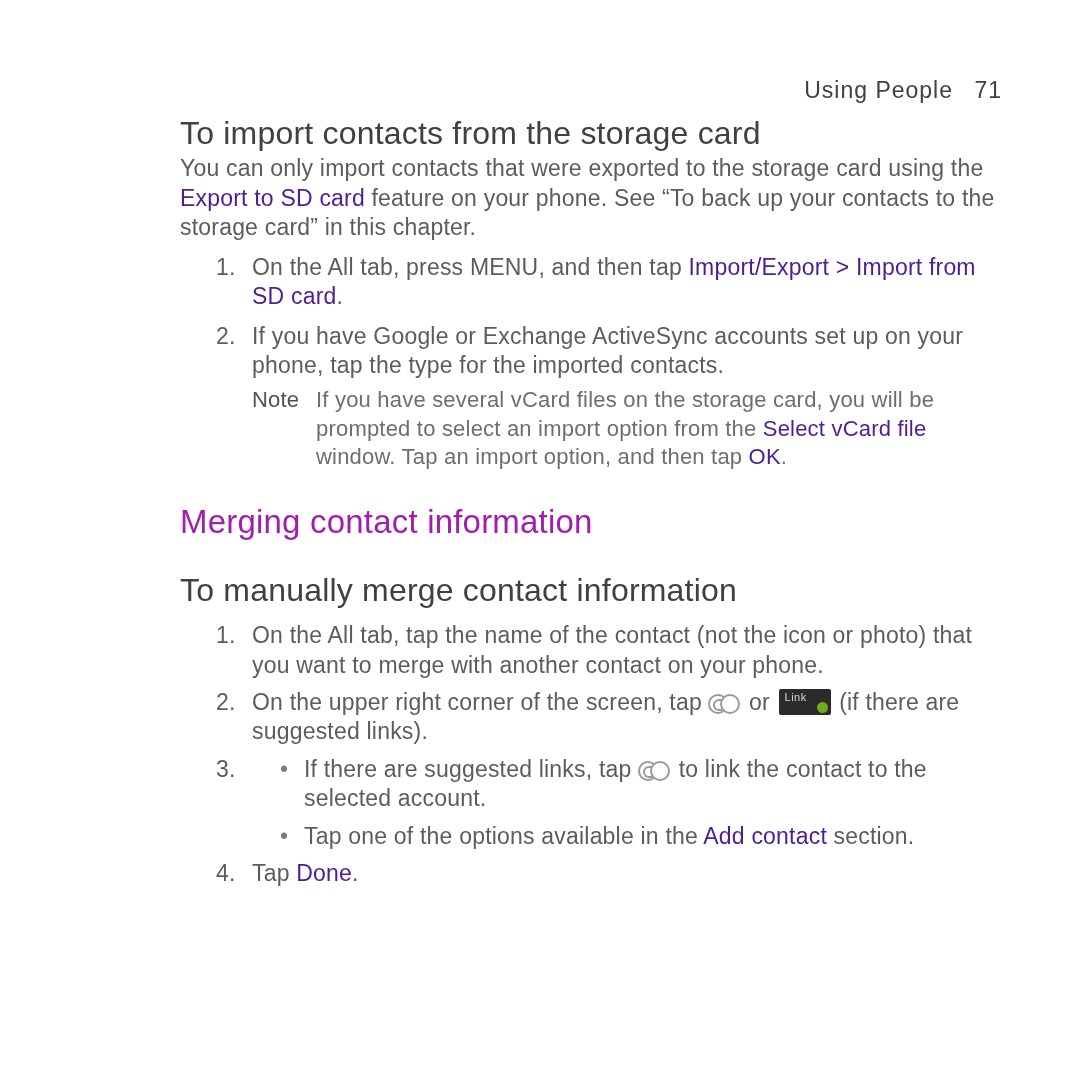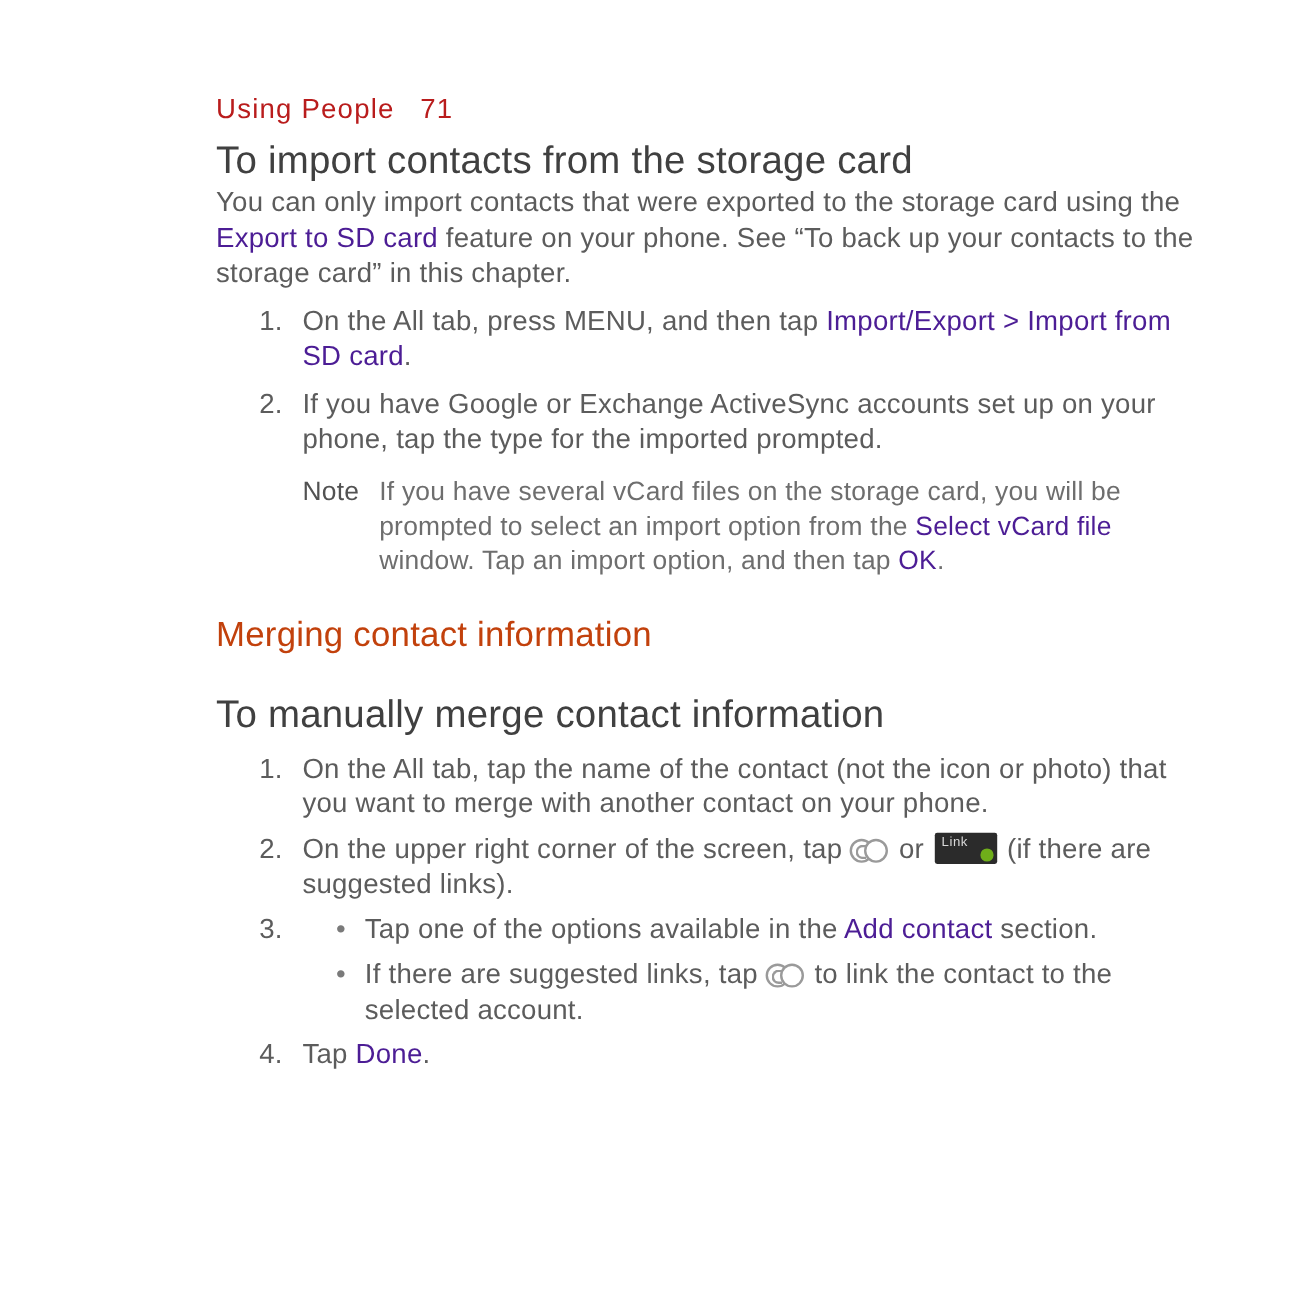--- a/index.html
+++ b/index.html
@@ -1,30 +1,30 @@
 <!DOCTYPE html>
 <html><head>
 <meta charset="utf-8">
 <style>
   html,body{margin:0;padding:0;width:1080px;height:1080px;background:#fff;
     font-family:"Segoe UI",Arial,Helvetica,sans-serif;color:#5c5c5c;
     font-size:23px;line-height:1.28;font-weight:400;letter-spacing:0.2px}
   .page{padding:76px 78px 0 180px}
-  .crumb{text-align:left;font-size:23px;color:#b91c1c;margin-bottom:8px;
+  .crumb{text-align:right;font-size:23px;color:#404040;margin-bottom:8px;
     letter-spacing:1px}
   .crumb .num{display:inline-block;margin-left:14px}
   .h3{color:#404040;font-size:32px;margin:4px 0 0 0;letter-spacing:0.2px}
-  .h2{color:#c2410c;font-size:29px;margin:30px 0 2px 0;letter-spacing:0.2px}
+  .h2{color:#a21caf;font-size:33px;margin:30px 0 2px 0;letter-spacing:0.2px}
   .para{margin:0}
   .bold{color:#4c1d95}
   ol.steps{list-style:none;margin:10px 0 0 0;padding:0 0 0 44px}
   ol.steps>li{position:relative;margin:10px 0 0 0;padding-left:28px}
   ol.steps>li .num{position:absolute;left:-8px;top:0;color:#5c5c5c}
   ol.steps.tight>li{margin-top:8px}
-  .noteblock{display:flex;margin:16px 0 0 0;font-size:22px;color:#6e6e6e}
+  .noteblock{display:flex;margin:6px 0 0 0;font-size:22px;color:#6e6e6e}
   .noteblock .label{flex:0 0 64px;color:#525252}
   .noteblock .ntext{flex:1}
   ul.bul{list-style:none;margin:8px 0 0 0;padding:0 0 0 28px}
   ul.bul>li{position:relative;margin:8px 0 0 0;padding-left:24px}
   ul.bul>li:before{content:"•";position:absolute;left:0;top:0;color:#7a7a7a}
   .ico-link{display:inline-block;vertical-align:-3px;width:34px;height:20px;
     position:relative}
   .ico-link .a,.ico-link .b{position:absolute;width:16px;height:16px;
     border:2px solid #9a9a9a;border-radius:50%;top:1px;background:#fff}
   .ico-link .a{left:0}
@@ -54,21 +54,21 @@
     <span>You can only import contacts that were exported to the storage card using the </span><span class="bold">Export to SD card</span><span> feature on your phone. See “To back up your contacts to the storage card” in this chapter.</span>
   </p>
 
   <ol class="steps">
     <li>
       <span class="num">1.</span>
       <span>On the All tab, press MENU, and then tap </span><span class="bold">Import/Export &gt; Import from SD card</span><span>.</span>
     </li>
     <li>
       <span class="num">2.</span>
-      <span>If you have Google or Exchange ActiveSync accounts set up on your phone, tap the type for the imported prompted.</span>
+      <span>If you have Google or Exchange ActiveSync accounts set up on your phone, tap the type for the imported contacts.</span>
       <div class="noteblock">
         <div class="label">Note</div>
         <div class="ntext">
           <span>If you have several vCard files on the storage card, you will be prompted to select an import option from the </span><span class="bold">Select vCard file</span><span> window. Tap an import option, and then tap </span><span class="bold">OK</span><span>.</span>
         </div>
       </div>
     </li>
   </ol>
 
   <div class="h2">Merging contact information</div>
@@ -85,26 +85,26 @@
       <span>On the upper right corner of the screen, tap </span>
       <span class="ico-link"><span class="a"></span><span class="b"></span></span>
       <span> or </span>
       <span class="ico-badge"><span class="t">Link</span><span class="dot"></span></span>
       <span> (if there are suggested links).</span>
     </li>
     <li>
       <span class="num">3.</span>
       <ul class="bul">
         <li>
-          <span>Tap one of the options available in the </span><span class="bold">Add contact</span><span> section.</span>
-        </li>
-        <li>
           <span>If there are suggested links, tap </span>
           <span class="ico-link"><span class="a"></span><span class="b"></span></span>
           <span> to link the contact to the selected account.</span>
+        </li>
+        <li>
+          <span>Tap one of the options available in the </span><span class="bold">Add contact</span><span> section.</span>
         </li>
       </ul>
     </li>
     <li class="mt4">
       <span class="num">4.</span>
       <span>Tap </span><span class="bold">Done</span><span>.</span>
     </li>
   </ol>
 
 </div>

